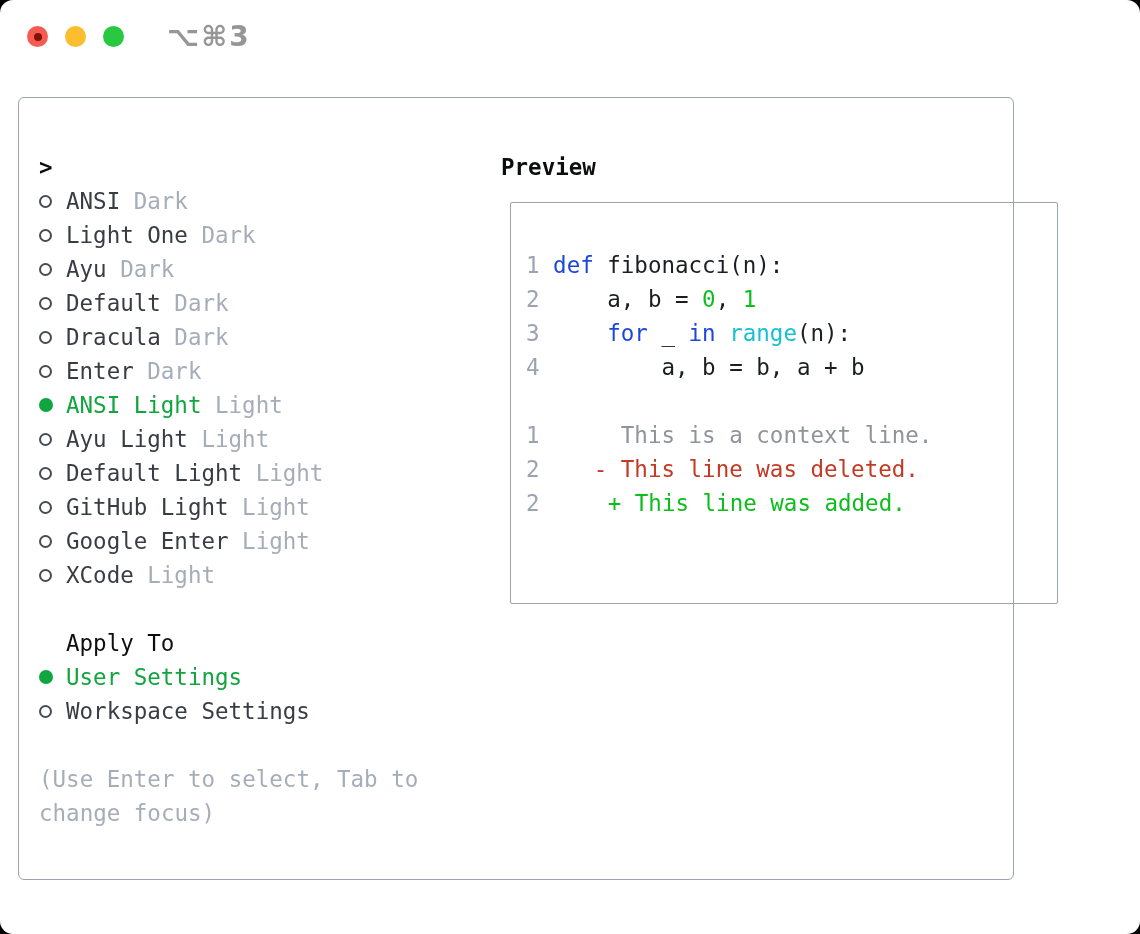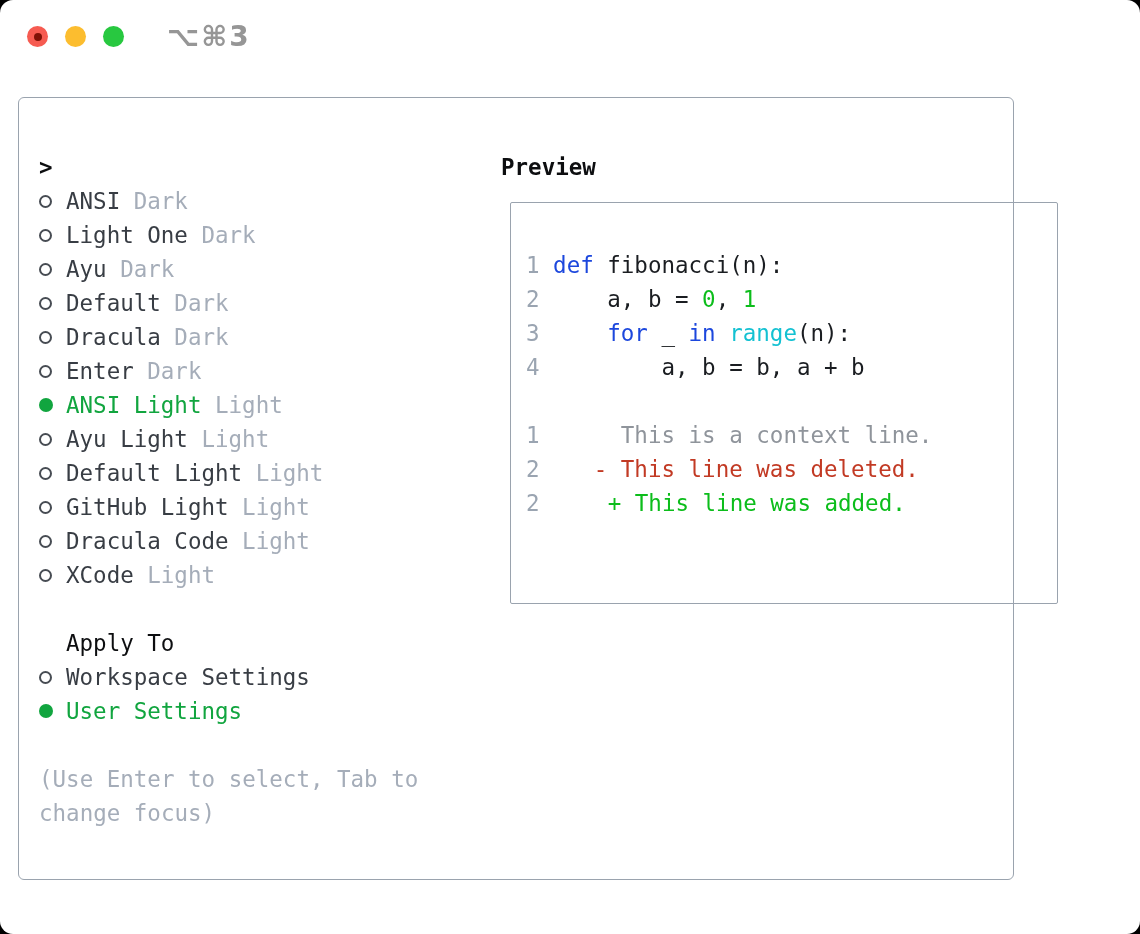--- a/index.html
+++ b/index.html
@@ -97,34 +97,34 @@
           <div class="row"><span class="marker"><span class="radio"></span></span><span class="label">ANSI</span><span class="tag"> Dark</span></div>
           <div class="row"><span class="marker"><span class="radio"></span></span><span class="label">Light One</span><span class="tag"> Dark</span></div>
           <div class="row"><span class="marker"><span class="radio"></span></span><span class="label">Ayu</span><span class="tag"> Dark</span></div>
           <div class="row"><span class="marker"><span class="radio"></span></span><span class="label">Default</span><span class="tag"> Dark</span></div>
           <div class="row"><span class="marker"><span class="radio"></span></span><span class="label">Dracula</span><span class="tag"> Dark</span></div>
           <div class="row"><span class="marker"><span class="radio"></span></span><span class="label">Enter</span><span class="tag"> Dark</span></div>
           <div class="row selected"><span class="marker"><span class="radio"></span></span><span class="label">ANSI Light</span><span class="tag"> Light</span></div>
           <div class="row"><span class="marker"><span class="radio"></span></span><span class="label">Ayu Light</span><span class="tag"> Light</span></div>
           <div class="row"><span class="marker"><span class="radio"></span></span><span class="label">Default Light</span><span class="tag"> Light</span></div>
           <div class="row"><span class="marker"><span class="radio"></span></span><span class="label">GitHub Light</span><span class="tag"> Light</span></div>
-          <div class="row"><span class="marker"><span class="radio"></span></span><span class="label">Dracula Code</span><span class="tag"> Light</span></div>
+          <div class="row"><span class="marker"><span class="radio"></span></span><span class="label">Google Enter</span><span class="tag"> Light</span></div>
           <div class="row"><span class="marker"><span class="radio"></span></span><span class="label">XCode</span><span class="tag"> Light</span></div>
         </div>
 
       <div class="sp"></div>
 
       <div class="row subhdr">
         <span class="marker"></span>
         <span class="label">Apply To</span>
       </div>
 
       <div>
+          <div class="row selected"><span class="marker"><span class="radio"></span></span><span class="label">User Settings</span></div>
           <div class="row"><span class="marker"><span class="radio"></span></span><span class="label">Workspace Settings</span></div>
-          <div class="row selected"><span class="marker"><span class="radio"></span></span><span class="label">User Settings</span></div>
         </div>
 
       <div class="sp"></div>
 
       <div class="hint">(Use Enter to select, Tab to change focus)</div>
     </div>
 
     <div class="preview-title">Preview</div>
 
     <div class="pbox">

